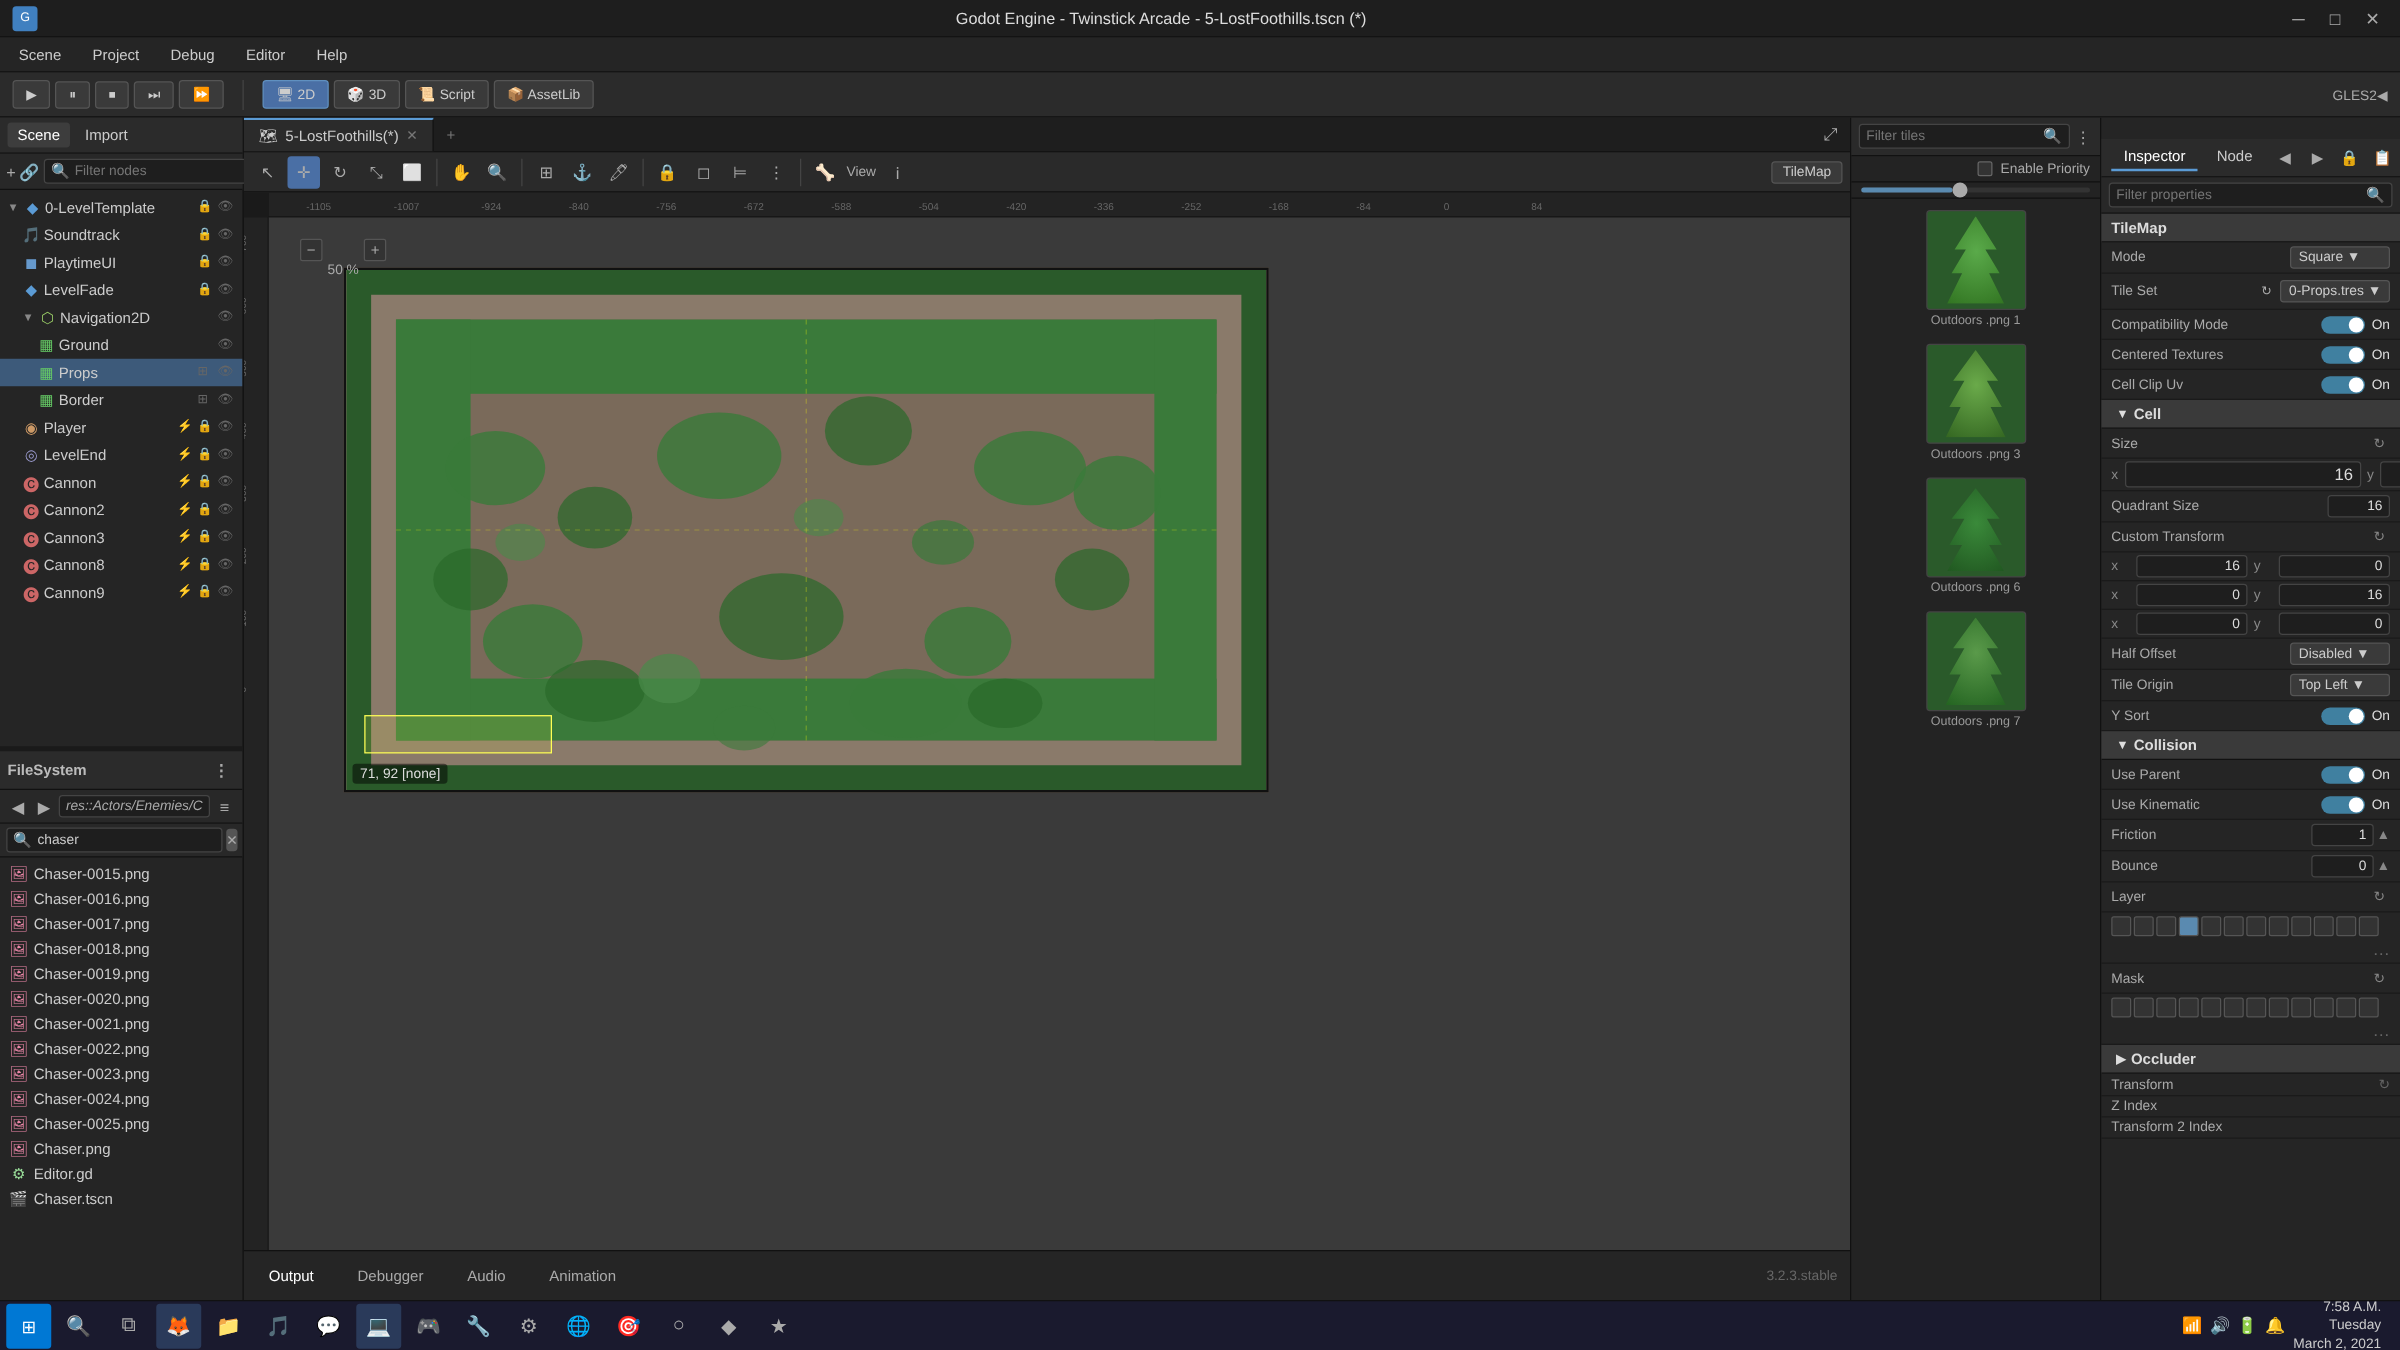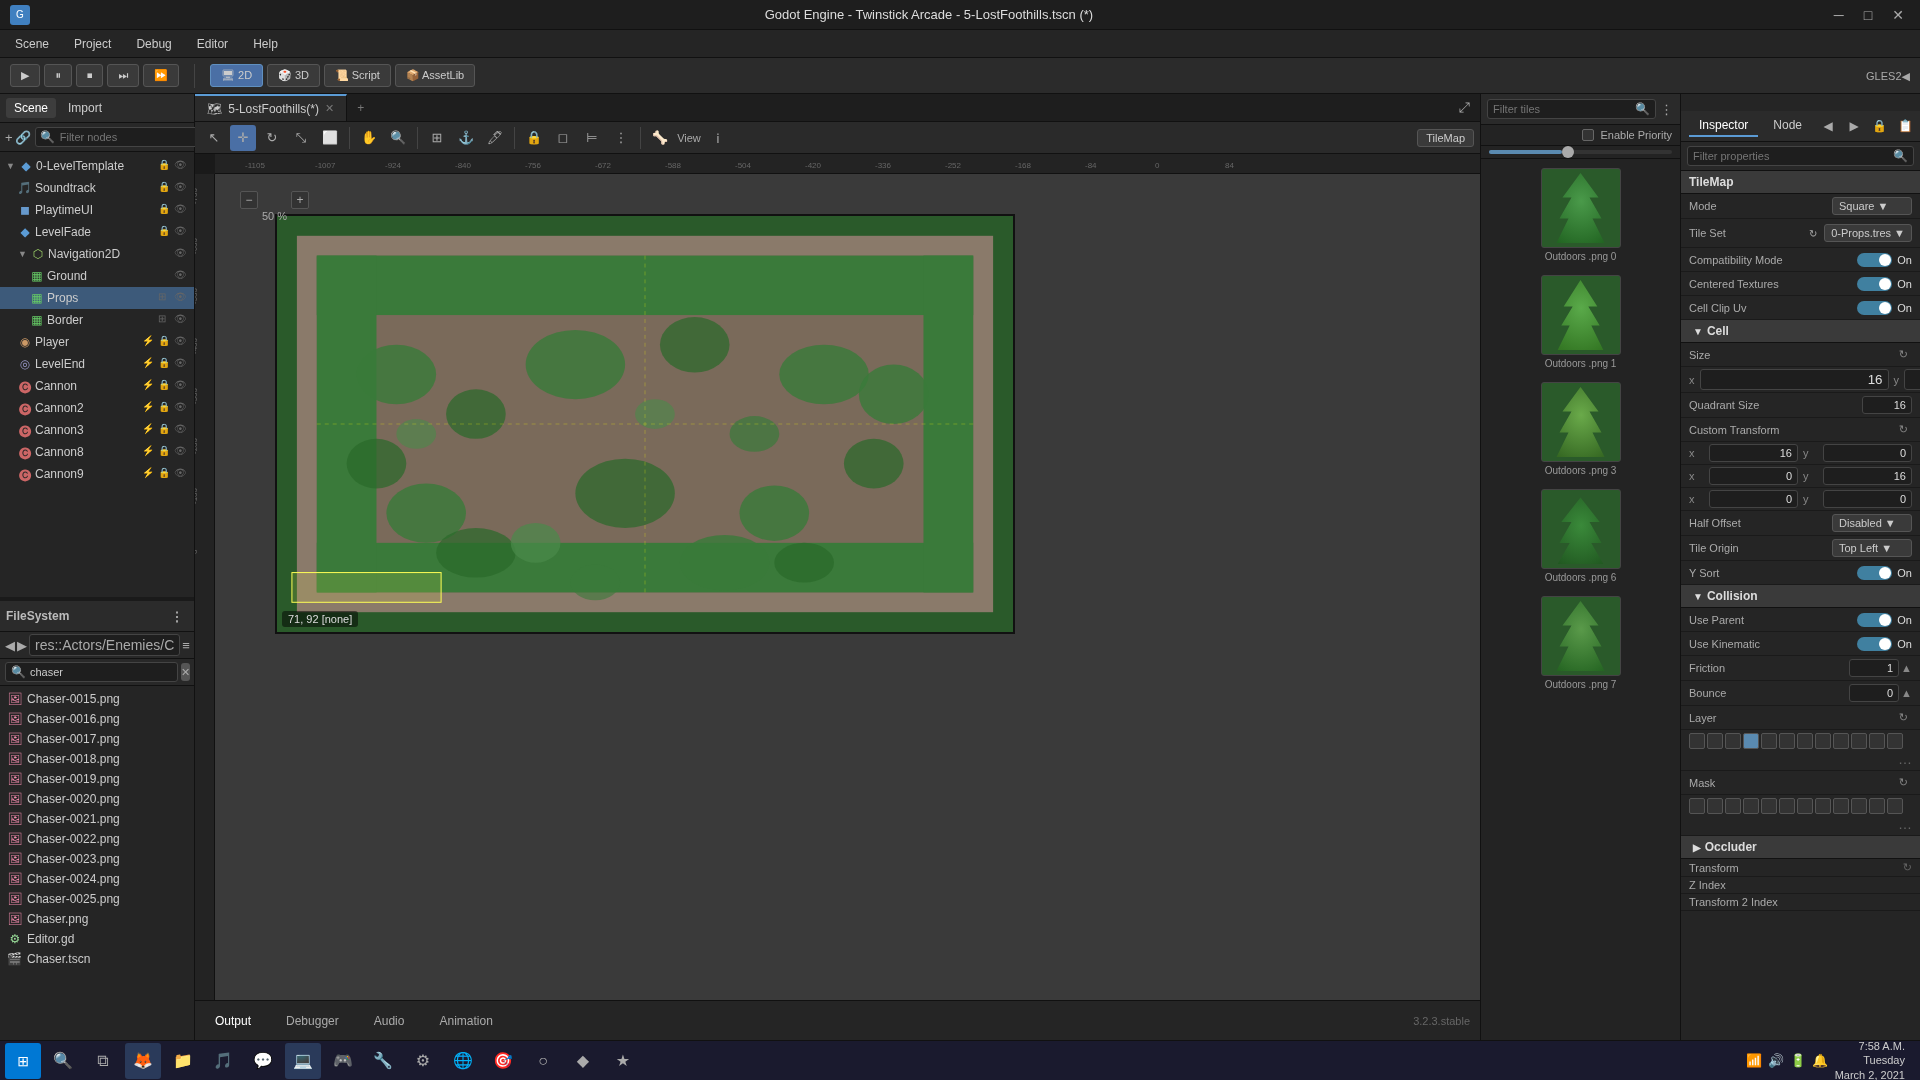--- a/index.html
+++ b/index.html
@@ -207,23 +207,24 @@
       gap: 2px;
       border-bottom: 1px solid #111;
       background: #282828;
     }
     .path-bar {
       display: flex;
       align-items: center;
       padding: 3px 6px;
       background: #1e1e1e;
       border-bottom: 1px solid #111;
-      font-size: 14px;
+      font-size: 11px;
       color: #aaa;
       gap: 4px;
+      font-style: italic;
     }
     .search-header {
       display: flex;
       align-items: center;
       padding: 3px 5px;
       gap: 3px;
       background: #282828;
       border-bottom: 1px solid #111;
     }
     .search-input-wrap {
@@ -1166,26 +1167,20 @@
     </div>
 
     <div style="padding: 4px 8px; display:flex; align-items:center; gap:5px; border-bottom:1px solid #111;">
       <div style="flex:1;height:4px;background:#333;border-radius:2px;position:relative;">
         <div style="width:40%;height:100%;background:#5a8ab0;border-radius:2px;"></div>
         <div style="position:absolute;top:-4px;left:40%;width:12px;height:12px;background:#aaa;border-radius:50%;cursor:pointer;"></div>
       </div>
     </div>
     <div class="tile-grid">
 
-      <div class="tile-item">
-        <div class="tile-thumb">
-          <div style="width:60px;height:70px;background:radial-gradient(ellipse 50px 60px at 50% 40%,#4a9a4a 0%,#1a5a1a 100%);clip-path:polygon(50% 0%,20% 35%,35% 35%,15% 65%,30% 65%,10% 100%,90% 100%,70% 65%,85% 65%,65% 35%,80% 35%)"></div>
-        </div>
-        <span class="tile-label">Outdoors .png 0</span>
-      </div>
 
       <div class="tile-item">
         <div class="tile-thumb">
           <div style="width:60px;height:70px;background:radial-gradient(ellipse 50px 60px at 50% 40%,#5aaa4a 0%,#2a6a1a 100%);clip-path:polygon(50% 0%,22% 38%,37% 38%,18% 65%,32% 65%,12% 100%,88% 100%,68% 65%,82% 65%,63% 38%,78% 38%)"></div>
         </div>
         <span class="tile-label">Outdoors .png 1</span>
       </div>
 
 
       <div class="tile-item">

